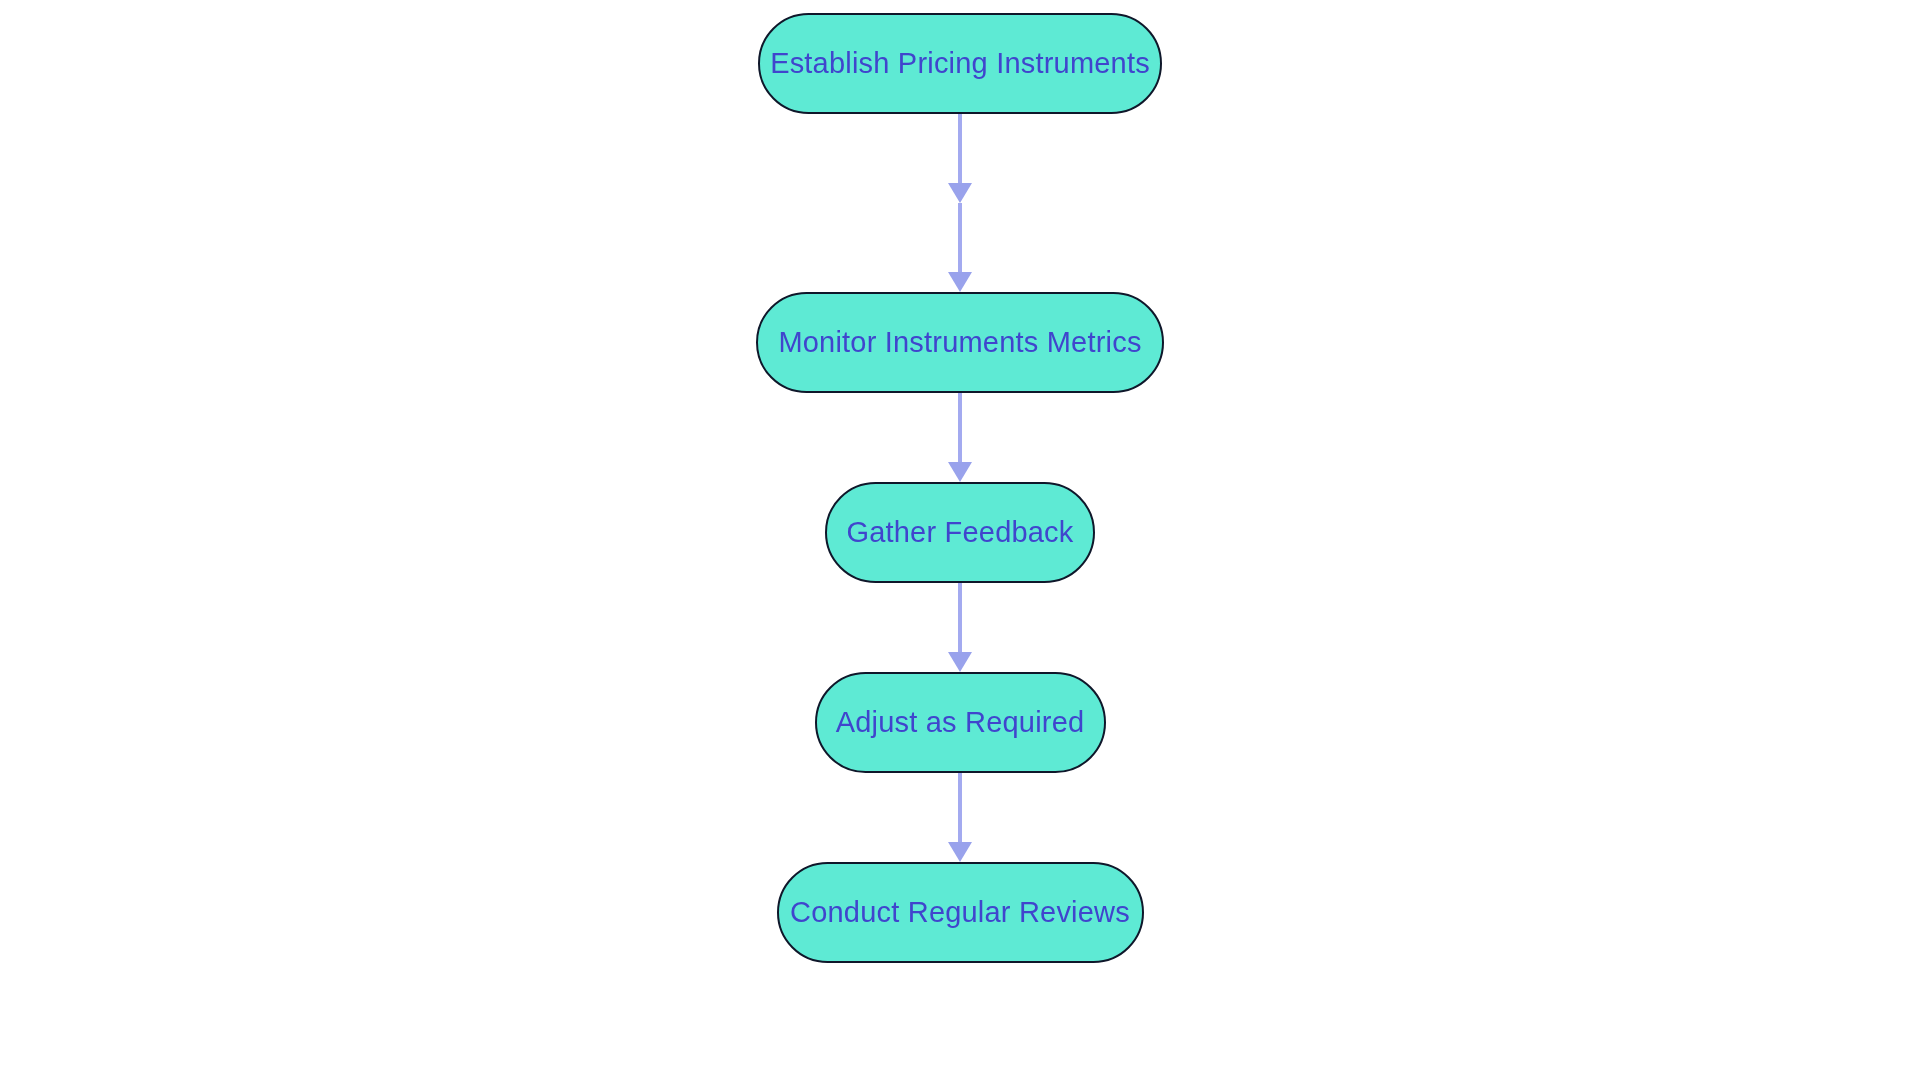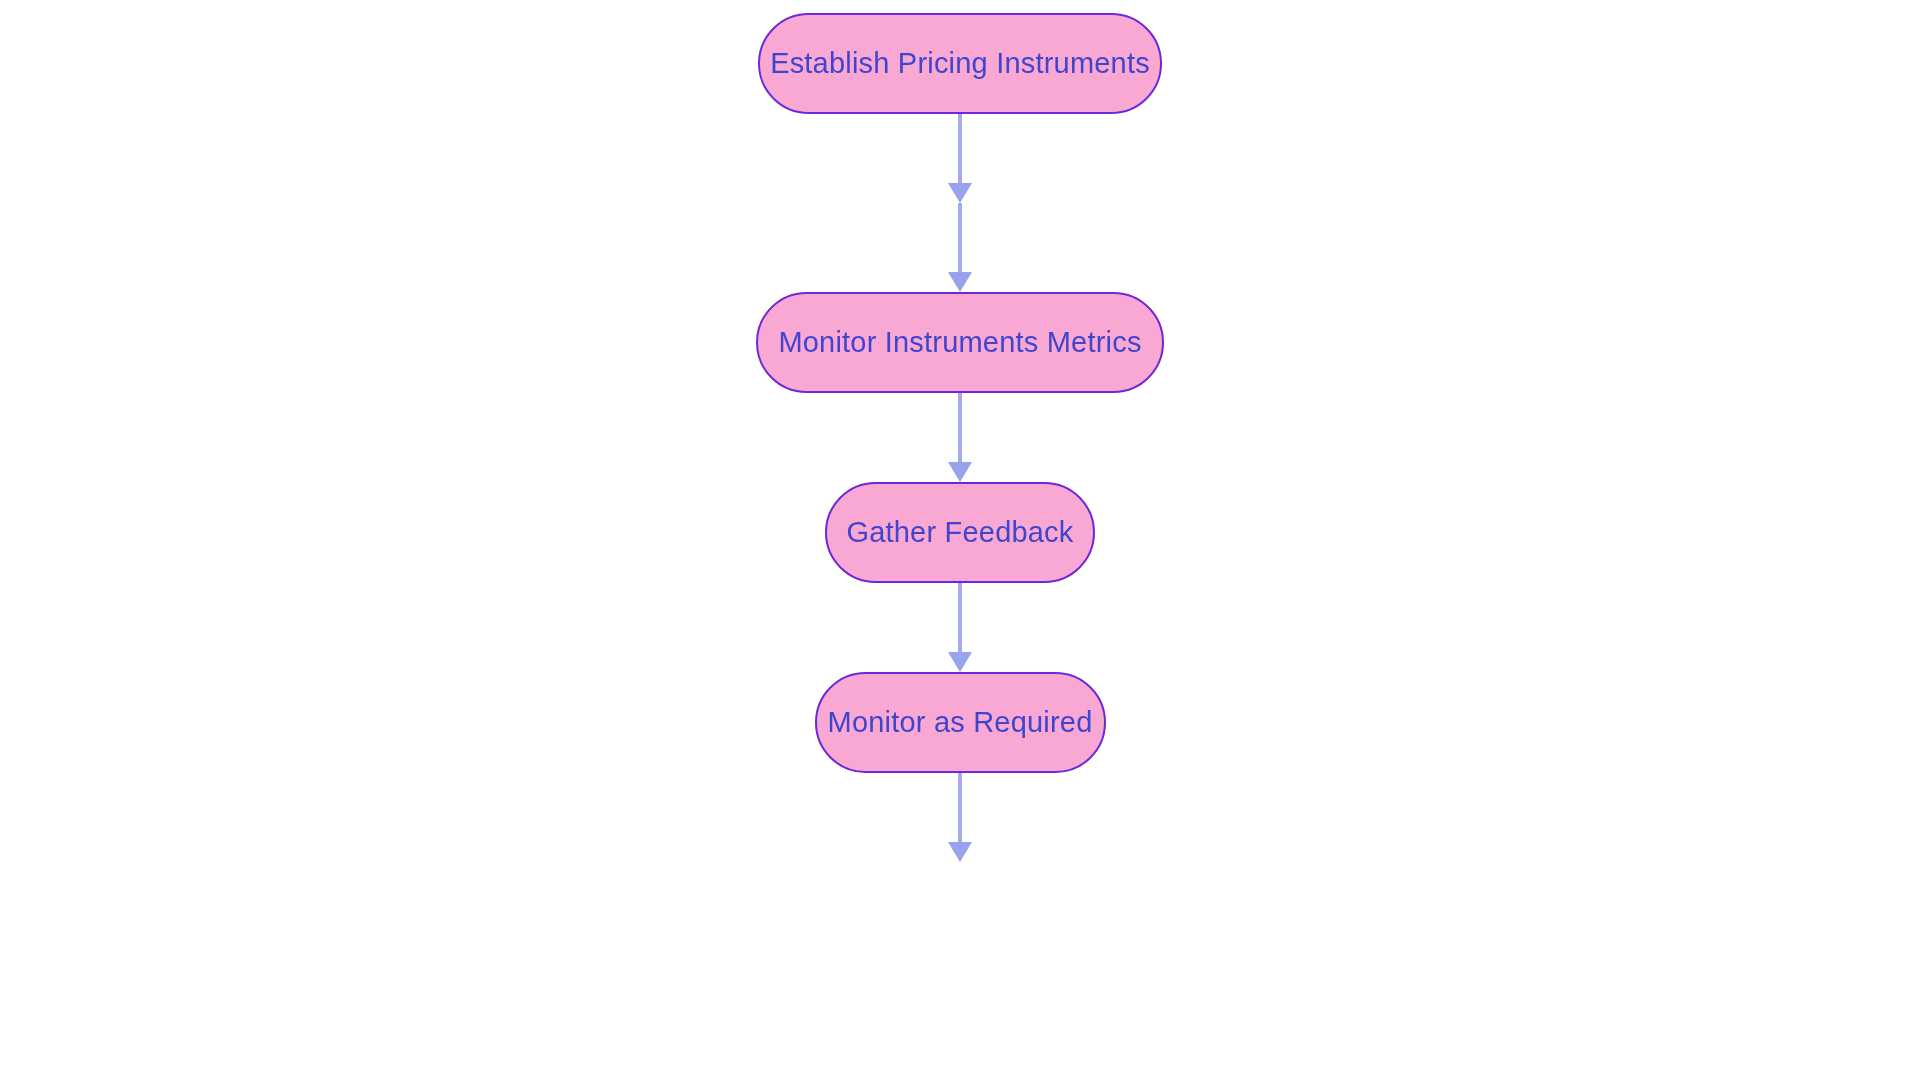--- a/index.html
+++ b/index.html
@@ -21,22 +21,22 @@
     left: 50%;
     transform: translateX(-50%);
     display: flex;
     flex-direction: column;
     align-items: center;
   }
   .node {
     box-sizing: border-box;
     height: 101px;
     border-radius: 50.5px;
-    background: #f9a8d4;
-    border: 2px solid #6d28d9;
+    background: #5eead4;
+    border: 2px solid #0f172a;
     display: flex;
     align-items: center;
     justify-content: center;
     white-space: nowrap;
   }
   .node .label {
     font-size: 29px;
     font-weight: 400;
     color: #4045cd;
     letter-spacing: 0.2px;
@@ -100,23 +100,26 @@
     <div class="node n4">
       <span class="label">Gather Feedback</span>
     </div>
 
     <div class="arrow">
       <div class="line"></div>
       <div class="head"></div>
     </div>
 
     <div class="node n5">
-      <span class="label">Monitor as Required</span>
+      <span class="label">Adjust as Required</span>
     </div>
 
     <div class="arrow">
       <div class="line"></div>
       <div class="head"></div>
     </div>
 
+    <div class="node n6">
+      <span class="label">Conduct Regular Reviews</span>
+    </div>
 
   </div>
 </div>
 
 </body></html>

